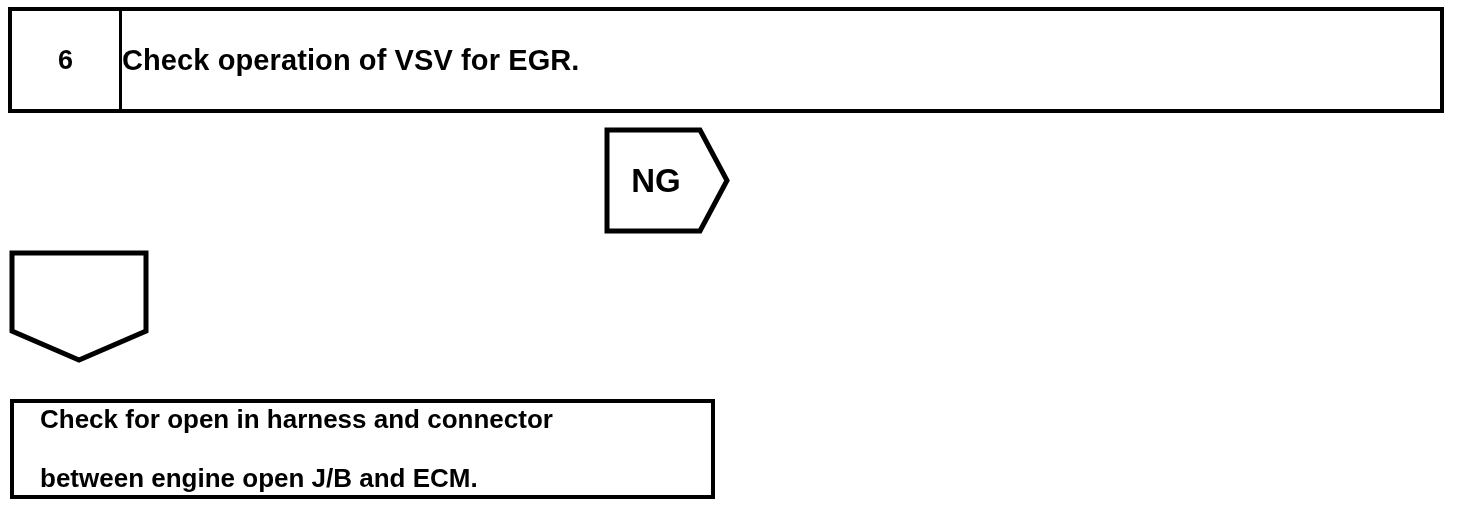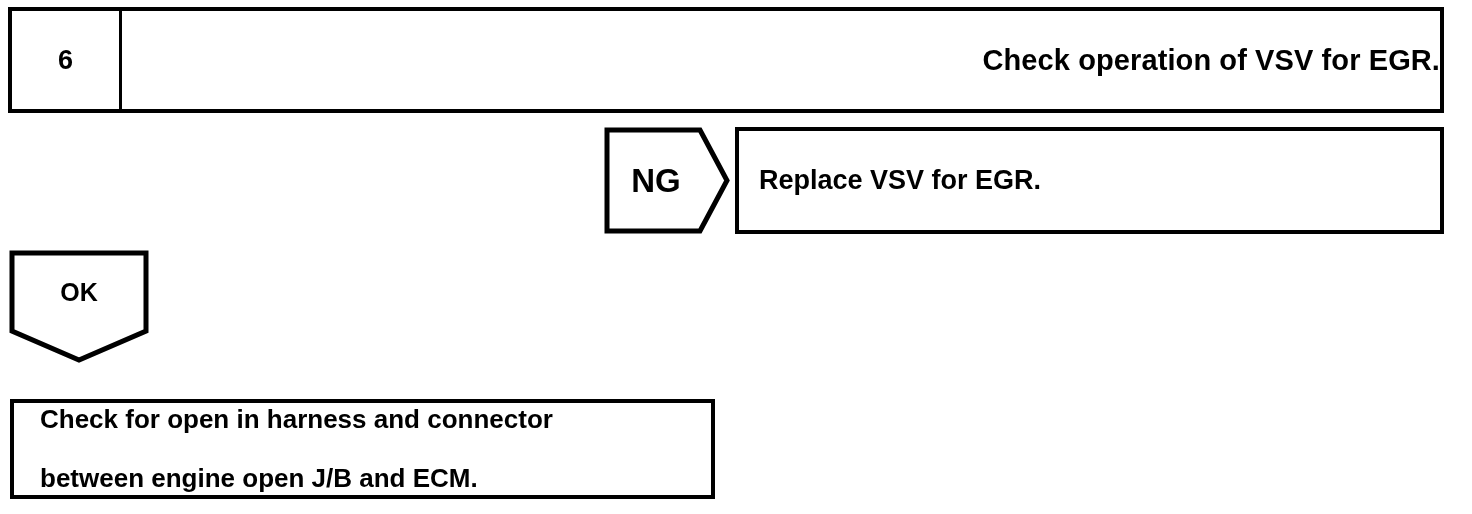--- a/index.html
+++ b/index.html
@@ -41,23 +41,21 @@
   .step-number-text {
     font-size: 27px;
     font-weight: bold;
     color: #000000;
     line-height: 1;
   }
   .step-title-cell {
     flex: 1 1 auto;
     display: flex;
     align-items: center;
-    padding-left: 18px;
     box-sizing: border-box;
-    justify-content: flex-end;
   }
   .step-title-text {
     font-size: 29px;
     font-weight: bold;
     color: #000000;
     letter-spacing: 0.1px;
     line-height: 1.05;
   }
 
   
@@ -174,29 +172,25 @@
     </div>
   </div>
 
   <div class="ng-arrow">
     <svg viewBox="0 0 126 107" xmlns="http://www.w3.org/2000/svg">
       <polygon points="3,3 96,3 123,53.5 96,104 3,104" fill="#ffffff" stroke="#000000" stroke-width="5" stroke-linejoin="miter"></polygon>
     </svg>
   </div>
   <div class="ng-label">NG</div>
 
-  <div class="ng-result-box">
-    <span class="ng-result-text">Replace VSV for EGR.</span>
-  </div>
 
   <div class="ok-arrow">
     <svg viewBox="0 0 140 113" xmlns="http://www.w3.org/2000/svg">
       <polygon points="3,3 137,3 137,81 70,110 3,81" fill="#ffffff" stroke="#000000" stroke-width="5" stroke-linejoin="miter"></polygon>
     </svg>
   </div>
-  <div class="ok-label">OK</div>
 
   <div class="final-box">
     <span class="final-line">Check for open in harness and connector</span>
     <span class="final-line">between engine open J/B and ECM.</span>
   </div>
 
 </div>
 
 </body></html>

